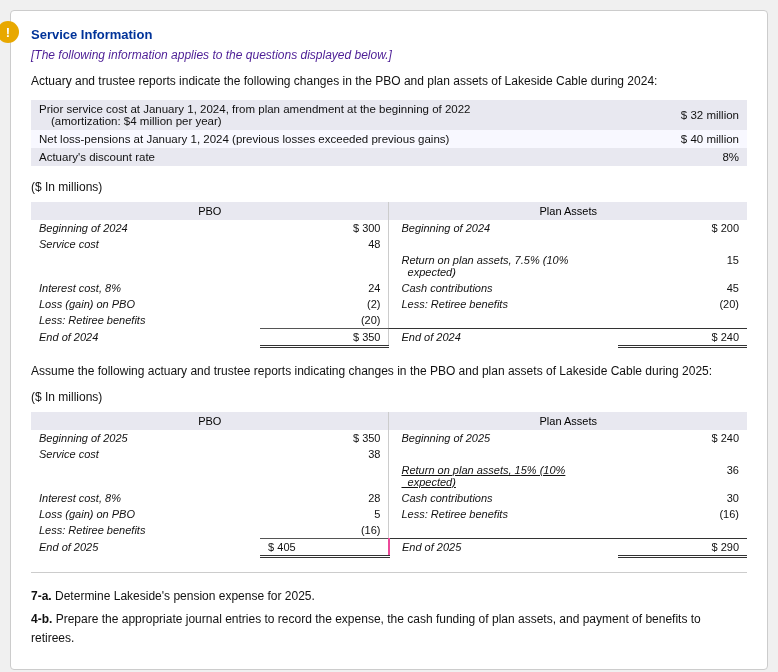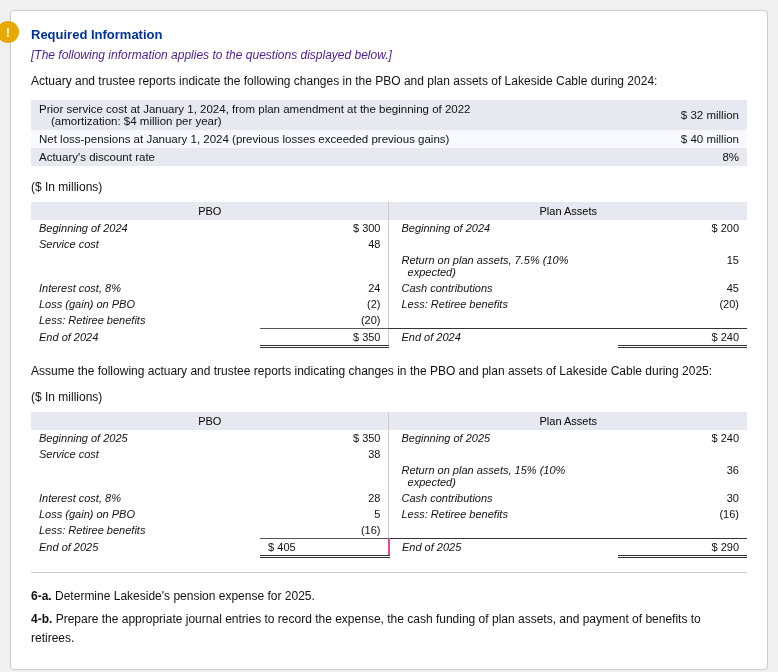--- a/index.html
+++ b/index.html
@@ -127,21 +127,21 @@
       border-top: 1px solid #ccc;
       margin: 14px 0;
     }
   </style>
 </head>
 <body>
 
 <div class="card">
   <div class="warning-icon">!</div>
 
-  <div class="required-info">Required Information</div>
+  <div class="required-info">Service Information</div>
   <div class="italic-note">[The following information applies to the questions displayed below.]</div>
   <div class="intro-text">Actuary and trustee reports indicate the following changes in the PBO and plan assets of Lakeside Cable during 2024:</div>
 
   <table class="info-table">
     <tbody>
         <tr>
       <td>Prior service cost at January 1, 2024, from plan amendment at the beginning of 2022<br><span style="padding-left:12px">(amortization: $4 million per year)</span></td>
       <td class="val">$ 32 million</td>
     </tr>
     <tr>
@@ -236,21 +236,21 @@
       </tr>
       <tr>
         <td class="row-label"><em>Service cost</em></td>
         <td class="row-val" style="text-align:right; border-right:1px solid #ccc;">38</td>
         <td></td>
         <td></td>
       </tr>
       <tr>
         <td></td>
         <td style="border-right:1px solid #ccc;"></td>
-        <td class="row-label" style="padding-left:12px;"><em>Return on plan assets, 15% (10%<br>&nbsp;&nbsp;expected)</em></td>
+        <td class="row-label" style="padding-left:12px;text-decoration:underline;"><em>Return on plan assets, 15% (10%<br>&nbsp;&nbsp;expected)</em></td>
         <td class="row-val" style="text-align:right;">36</td>
       </tr>
       <tr>
         <td class="row-label"><em>Interest cost, 8%</em></td>
         <td class="row-val" style="text-align:right; border-right:1px solid #ccc;">28</td>
         <td class="row-label" style="padding-left:12px;"><em>Cash contributions</em></td>
         <td class="row-val" style="text-align:right;">30</td>
       </tr>
       <tr>
         <td class="row-label"><em>Loss (gain) on PBO</em></td>
@@ -270,21 +270,21 @@
         <td class="row-label" style="padding-left:12px; border-top:1px solid #333;"><em>End of 2025</em></td>
         <td class="row-val" style="text-align:right; border-top:1px solid #333; border-bottom:3px double #333;">$ 290</td>
       </tr>
     </tbody>
   </table>
 
   <hr class="divider">
 
   <div class="bottom-questions">
     <p>
-      <span class="bold-label">6-a.</span>
+      <span class="bold-label">7-a.</span>
       <span>Determine Lakeside's pension expense for 2025.</span>
     </p>
     <p>
       <span class="bold-label">4-b.</span>
       <span>Prepare the appropriate journal entries to record the expense, the cash funding of plan assets, and payment of benefits to retirees.</span>
     </p>
   </div>
 </div>
 
 </body></html>

